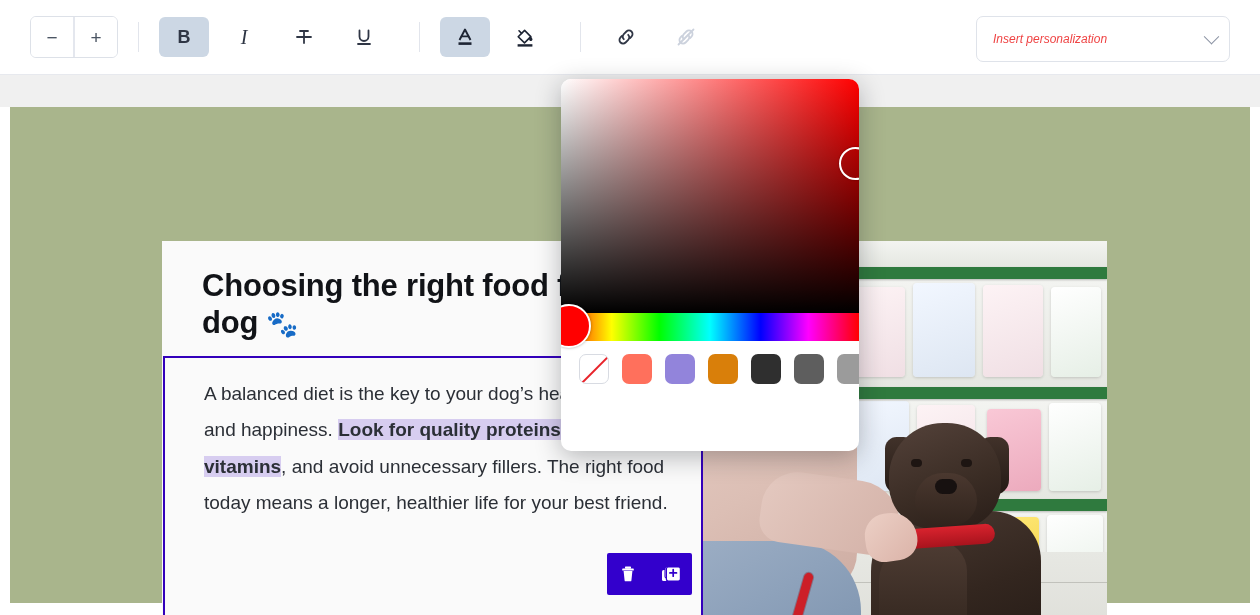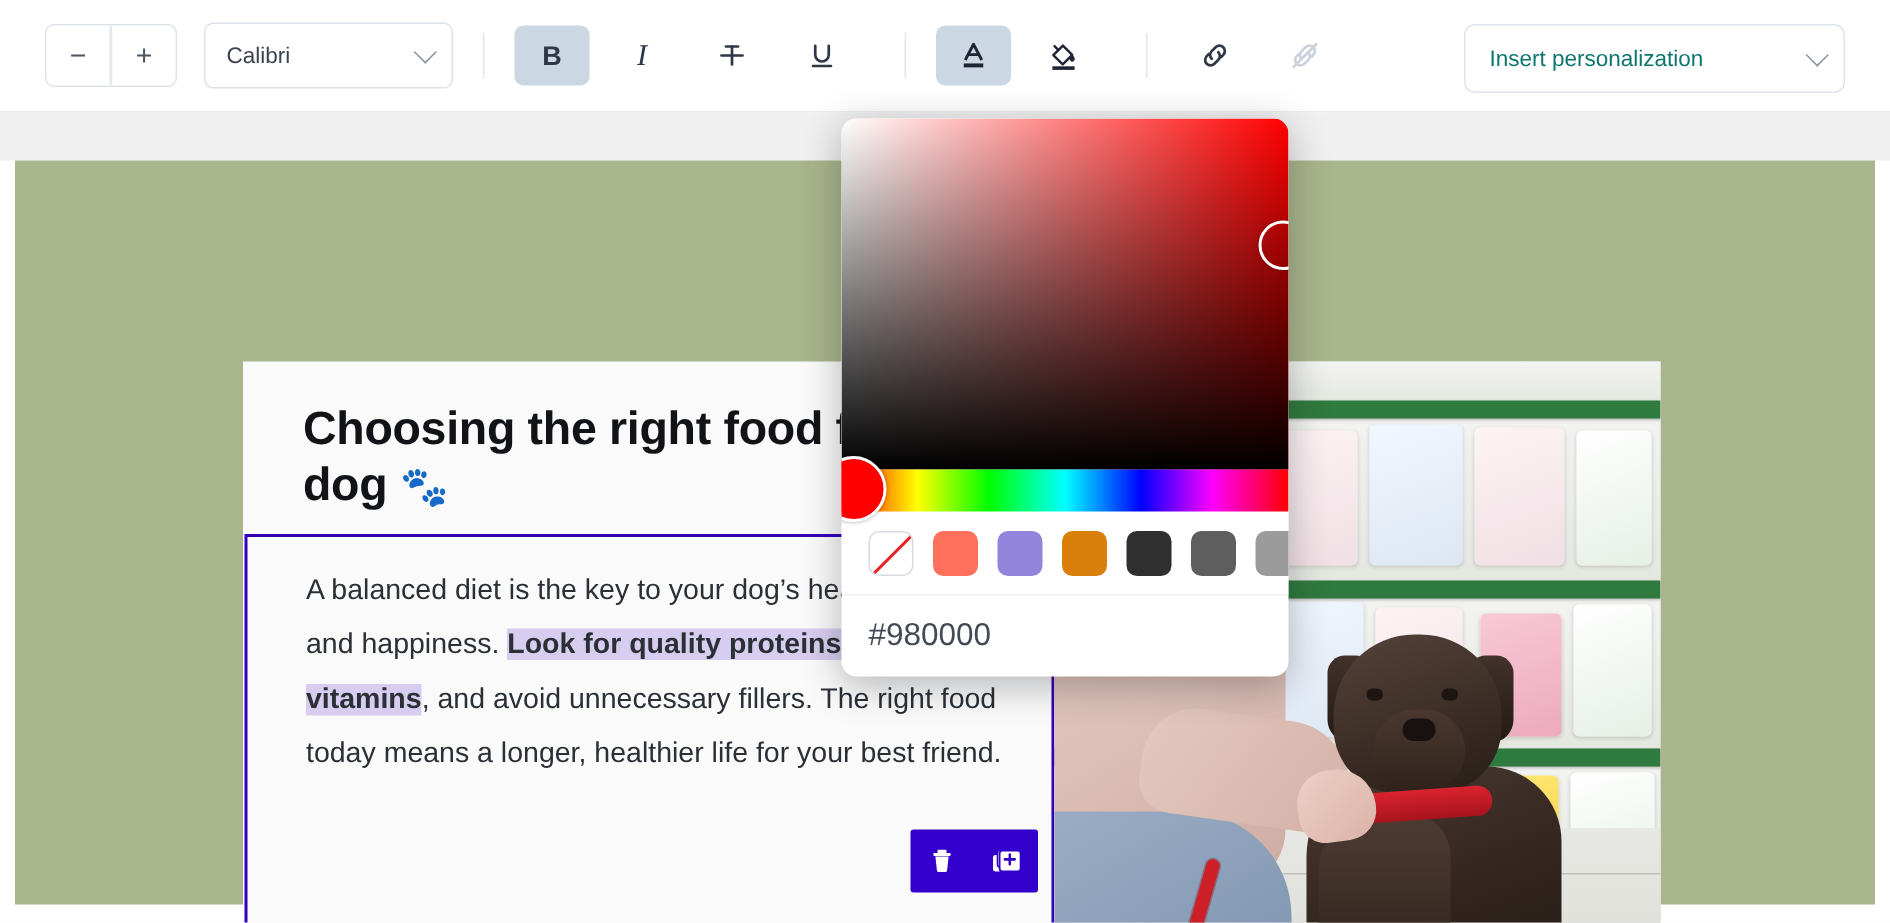--- a/index.html
+++ b/index.html
@@ -63,21 +63,21 @@
   .fmt-btn .g.bold { font-weight:bold; font-family:"Liberation Sans", sans-serif; font-size:18px;}
   .fmt-btn .g.ital { font-style:italic; font-size:20px; }
 
   .personalization {
     position:absolute; right:30px; top:16px;
     width:254px; height:46px;
     border:1px solid #dfe3ea; border-radius:7px; background:#fff;
     display:flex; align-items:center; padding:0 12px 0 16px; cursor:pointer;
   }
   .personalization .ph {
-    flex:1; font-size:15px; color:#0f766e;
+    flex:1; font-size:12px; font-style:italic; color:#ef4444;
   }
 
   
   .canvas-strip {
     position:absolute; left:0; top:75px; width:1260px; height:32px; background:#f0f0f0;
   }
   .canvas {
     position:absolute; left:10px; top:107px; width:1240px; height:496px;
     background:#a9b58c;
   }
@@ -275,24 +275,20 @@
 
   <div class="toolbar">
 
     <div class="font-size-group">
       <button class="fs-btn">−</button>
       <div class="fs-sep"></div>
       <div class="fs-sep"></div>
       <button class="fs-btn">+</button>
     </div>
 
-    <div class="font-select">
-      <span class="label">Calibri</span>
-      <span class="chev"></span>
-    </div>
 
     <div class="tb-divider"></div>
 
     <button class="fmt-btn active">
       <span class="g bold">B</span>
     </button>
 
     <button class="fmt-btn">
       <span class="g ital">I</span>
     </button>
@@ -461,18 +457,15 @@
     <div class="swatch-row">
       <div class="swatch none"></div>
       <div class="swatch" style="background:#ff705c;"></div>
       <div class="swatch" style="background:#9284db;"></div>
       <div class="swatch" style="background:#d97f0a;"></div>
       <div class="swatch" style="background:#2f2f2f;"></div>
       <div class="swatch" style="background:#5e5e5e;"></div>
       <div class="swatch" style="background:#9b9b9b;"></div>
     </div>
 
-    <div class="hex-row">
-      <span class="hex-value">#980000</span>
-    </div>
   </div>
 
 </div>
 
 </body></html>

